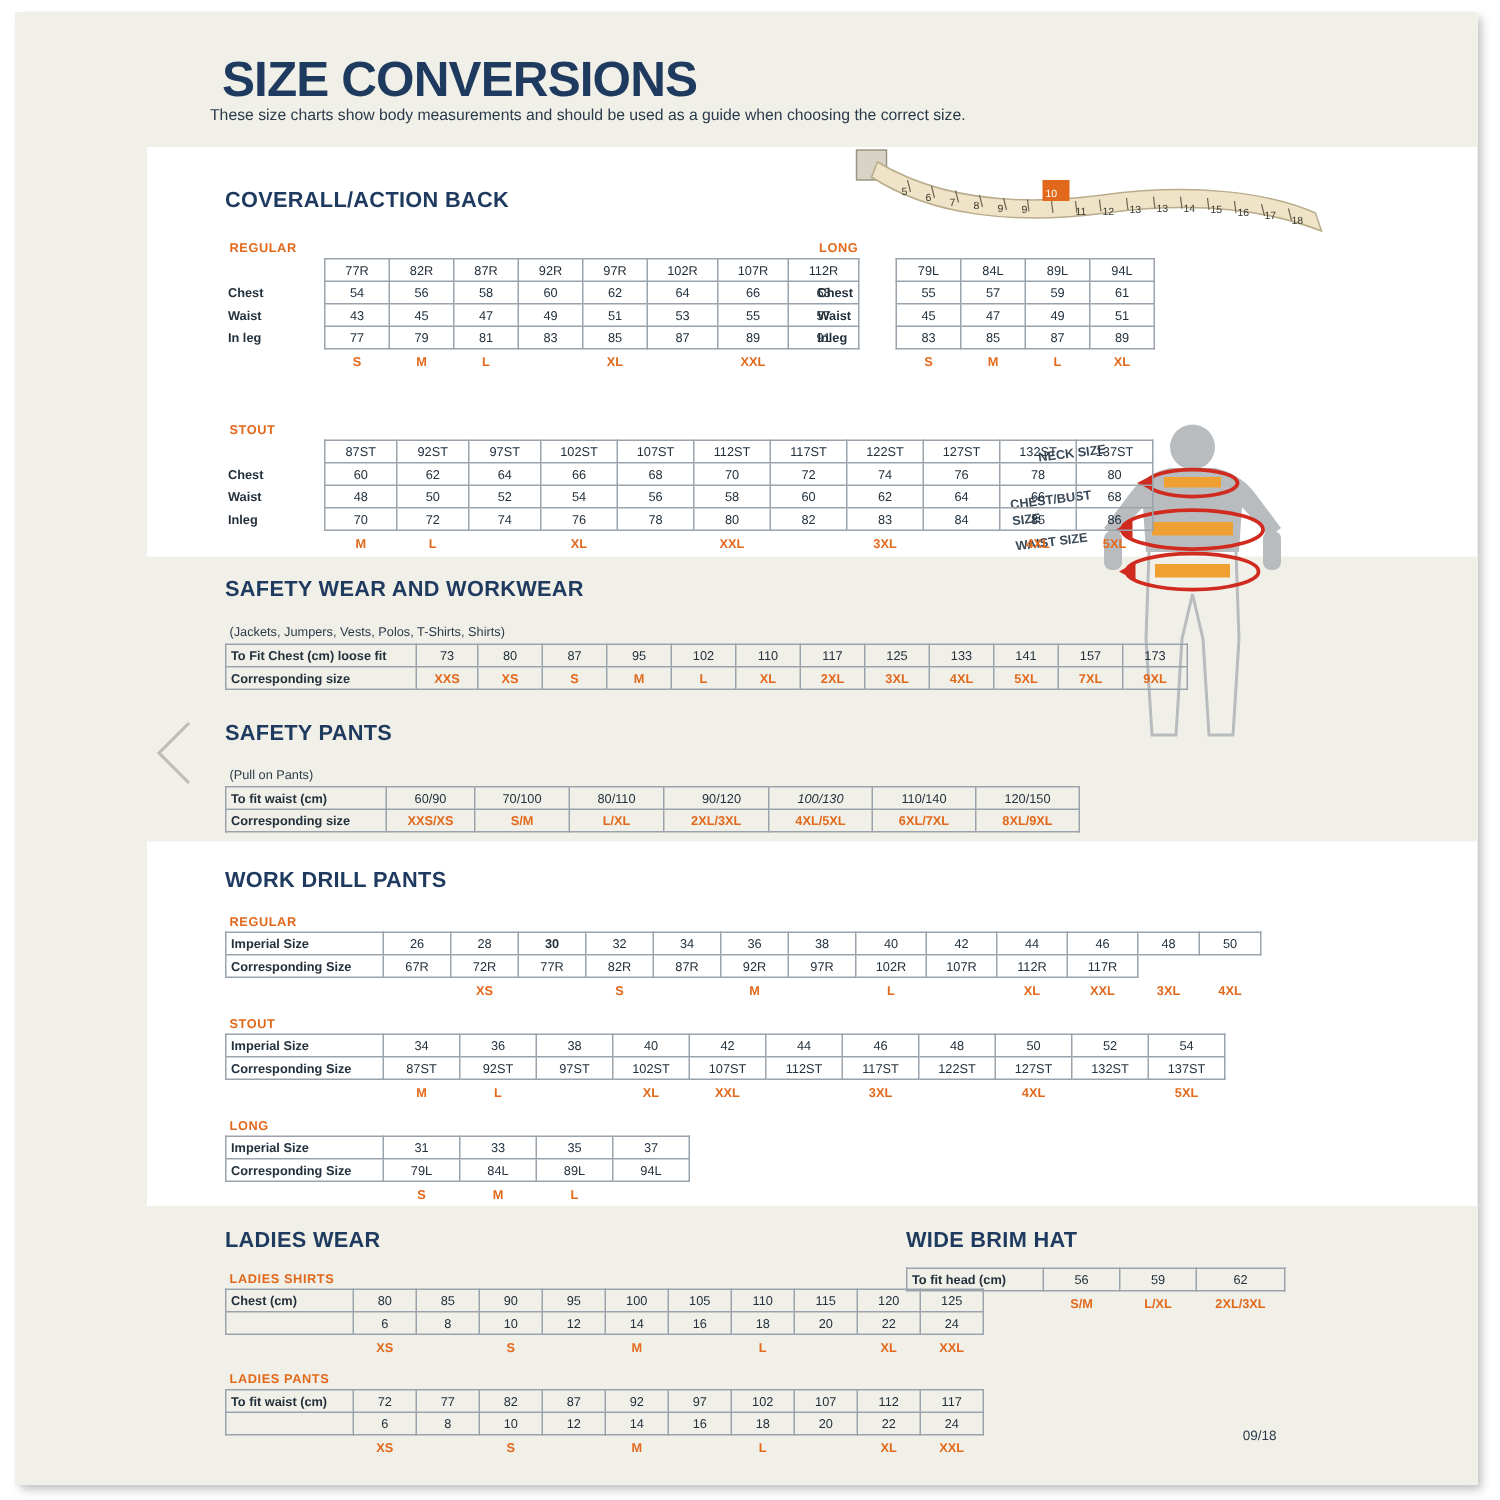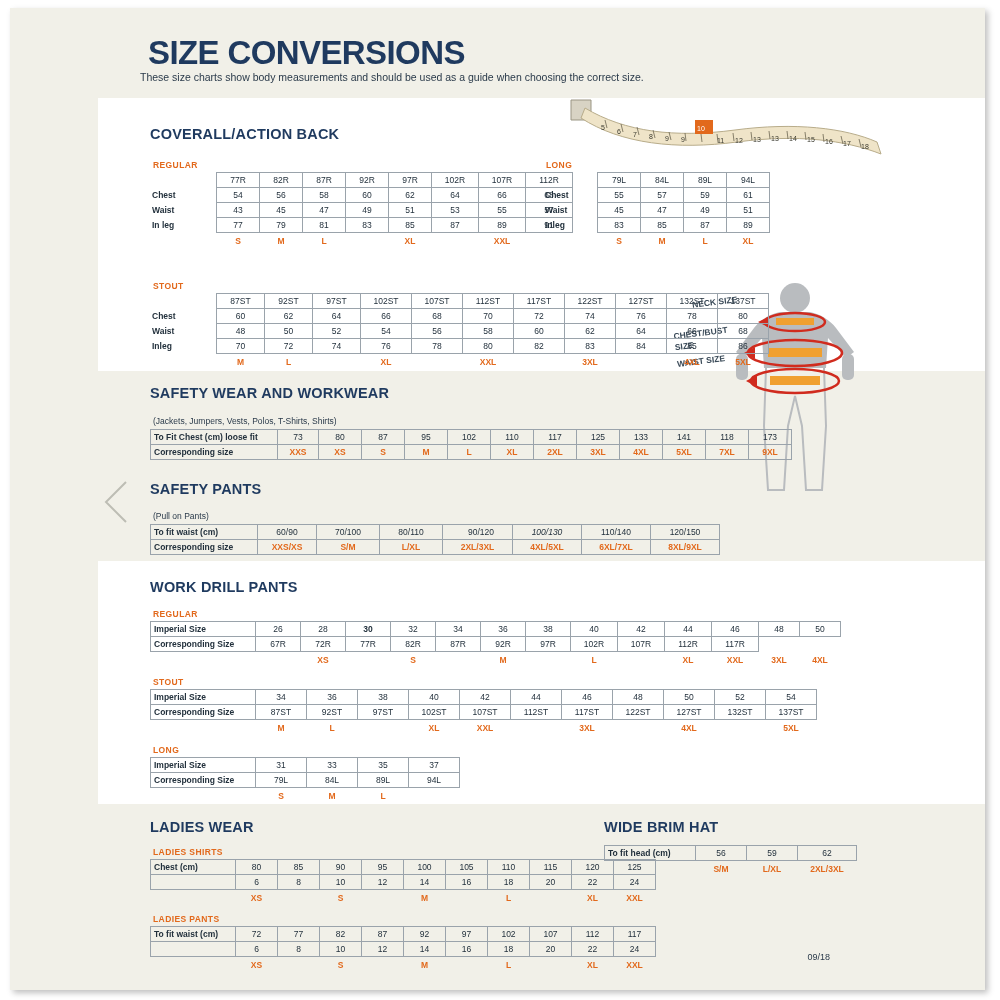--- a/index.html
+++ b/index.html
@@ -29,21 +29,21 @@
   table.g{position:absolute;border-collapse:collapse;font-size:8.5px;}
   table.g td{border:1px solid #9aa3ab;padding:1px 3px;text-align:center;color:#23313d;height:12px;line-height:12px;}
   table.g td.rl{text-align:left;font-weight:bold;border:none;padding-left:2px;white-space:nowrap;}
   table.g td.lbl{text-align:left;font-weight:bold;white-space:nowrap;}
   table.g td.nb{border:none;}
   table.g td.sz{color:#e2691c;font-weight:bold;border:none;padding-top:2px;}
 
   .figure{position:absolute;}
   .measure-note{position:absolute;font-size:9px;color:#2a3a4a;line-height:12px;}
   .fig-lbl{position:absolute;font-size:8.5px;font-weight:bold;color:#3a4a58;}
-  .footer-code{position:absolute;right:155px;bottom:28px;font-size:9px;color:#2a3a4a;}
+  .footer-code{position:absolute;right:134px;bottom:28px;font-size:9px;color:#2a3a4a;}
 </style>
 </head>
 <body>
 
 <div class="page">
   <div class="sheet">
     <div class="whitebg"></div>
     <div class="leftband"></div>
 
     <div class="band" style="top:0;height:90px;"></div>
@@ -317,21 +317,21 @@
         <td style="width:34px;">73</td>
         <td style="width:36px;">80</td>
         <td style="width:36px;">87</td>
         <td style="width:36px;">95</td>
         <td style="width:36px;">102</td>
         <td style="width:36px;">110</td>
         <td style="width:36px;">117</td>
         <td style="width:36px;">125</td>
         <td style="width:36px;">133</td>
         <td style="width:36px;">141</td>
-        <td style="width:36px;">118</td>
+        <td style="width:36px;">157</td>
         <td style="width:36px;">173</td>
       </tr>
       <tr>
         <td class="lbl">Corresponding size</td>
         <td style="color:#e2691c;font-weight:bold;">XXS</td>
         <td style="color:#e2691c;font-weight:bold;">XS</td>
         <td style="color:#e2691c;font-weight:bold;">S</td>
         <td style="color:#e2691c;font-weight:bold;">M</td>
         <td style="color:#e2691c;font-weight:bold;">L</td>
         <td style="color:#e2691c;font-weight:bold;">XL</td>

